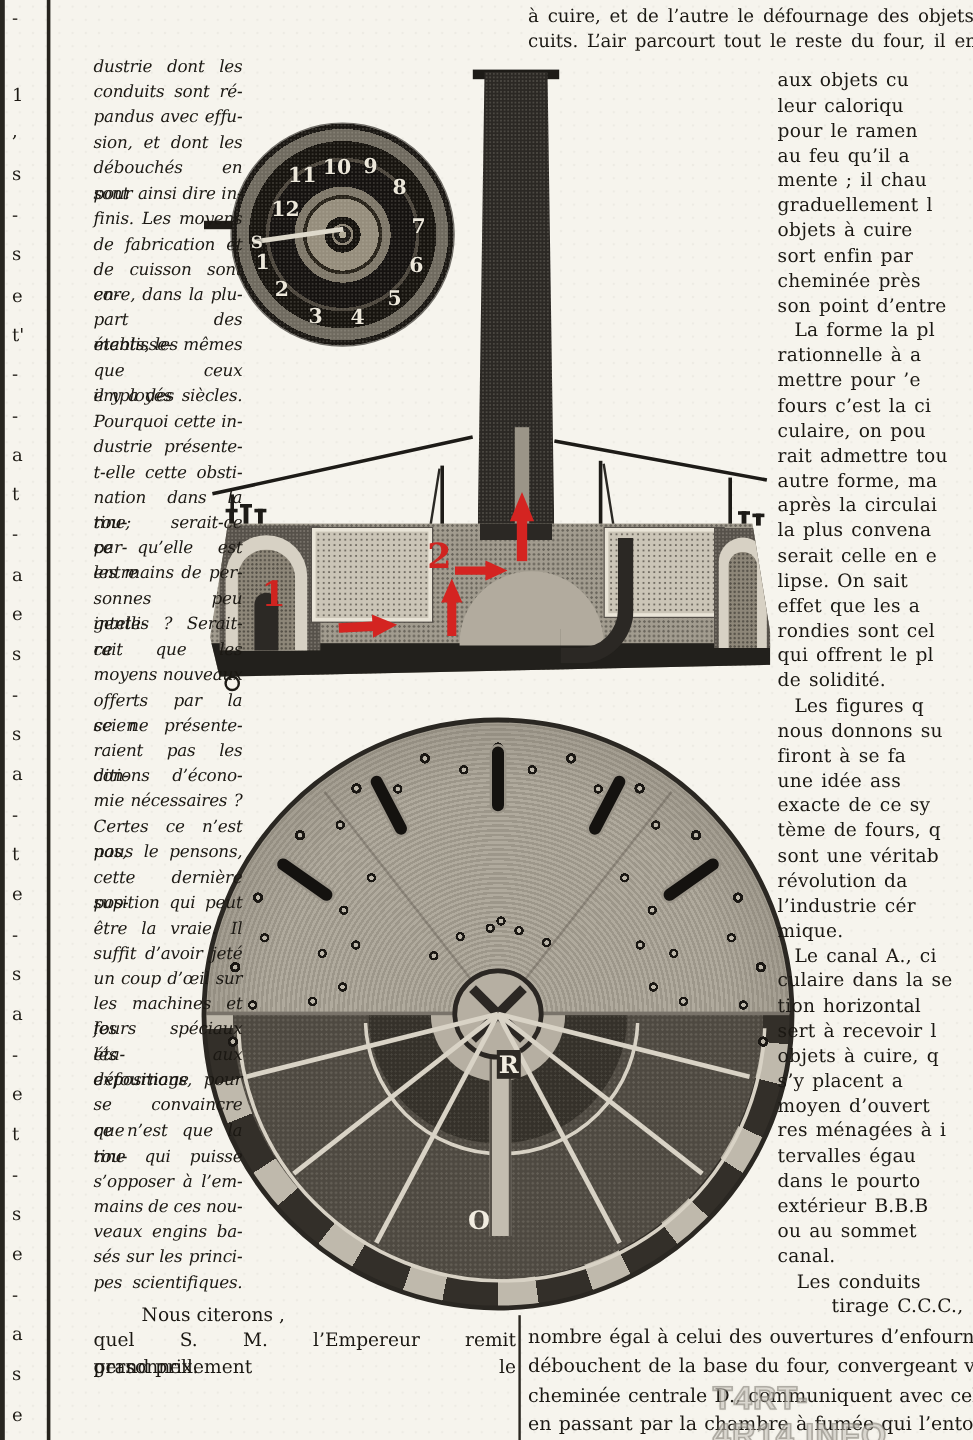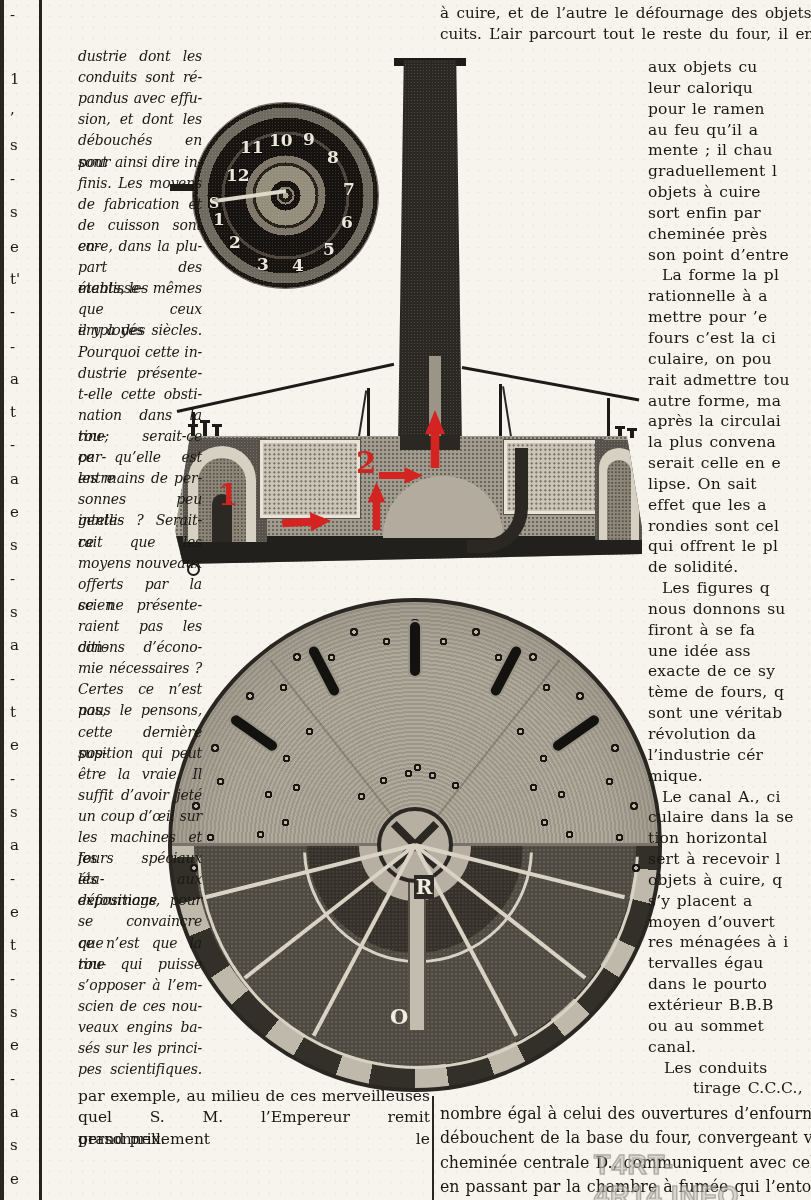--- a/index.html
+++ b/index.html
@@ -203,21 +203,21 @@
       <div class="ln">suffit d’avoir jeté</div>
       <div class="ln">un coup d’œil sur</div>
       <div class="ln">les machines et les</div>
       <div class="ln">fours spéciaux éta-</div>
       <div class="ln">lés aux défournage</div>
       <div class="ln">expositions, pour</div>
       <div class="ln">se convaincre que</div>
       <div class="ln">ce n’est que la rou-</div>
       <div class="ln">tine qui puisse</div>
       <div class="ln">s’opposer à l’em-</div>
-      <div class="ln">scien de ces nou-</div>
+      <div class="ln">mains de ces nou-</div>
       <div class="ln">veaux engins ba-</div>
       <div class="ln">sés sur les princi-</div>
       <div class="ln">pes scientifiques.</div>
     </div>
   <div class="tb tb-topright">
       <div class="ln">à cuire, et de l’autre le défournage des objets</div>
       <div class="ln">cuits. L’air parcourt tout le reste du four, il enlève</div>
     </div>
   <div class="tb tb-rightcol">
       <div class="ln">aux objets cu</div>
@@ -266,21 +266,21 @@
       <div class="ln">tervalles égau</div>
       <div class="ln">dans le pourto</div>
       <div class="ln">extérieur B.B.B</div>
       <div class="ln">ou au sommet</div>
       <div class="ln">canal.</div>
       <div class="ln" style="padding-left: 16px;">Les conduits</div>
       <div class="ln" style="padding-left: 45px;">tirage C.C.C.,</div>
     </div>
 
   <div class="tb tb-botleft">
-    <div class="bl-line">par exemple, au milieu de ces merveilleuses</div>
+    <div class="bl-line bl-first">Nous citerons ,</div>
     <div class="bl-line">quel S. M. l’Empereur remit personnellement le</div>
     <div class="bl-line bl-last">grand prix.</div>
   </div>
 
   <div class="tb tb-botright">
       <div class="ln">nombre égal à celui des ouvertures d’enfournage</div>
       <div class="ln">débouchent de la base du four, convergeant vers la</div>
       <div class="ln">cheminée centrale D., communiquent avec celle-</div>
       <div class="ln">en passant par la chambre à fumée qui l’entoure</div>
       <div class="ln">sa base E., où l’orifice de ces conduits peut être o</div>

